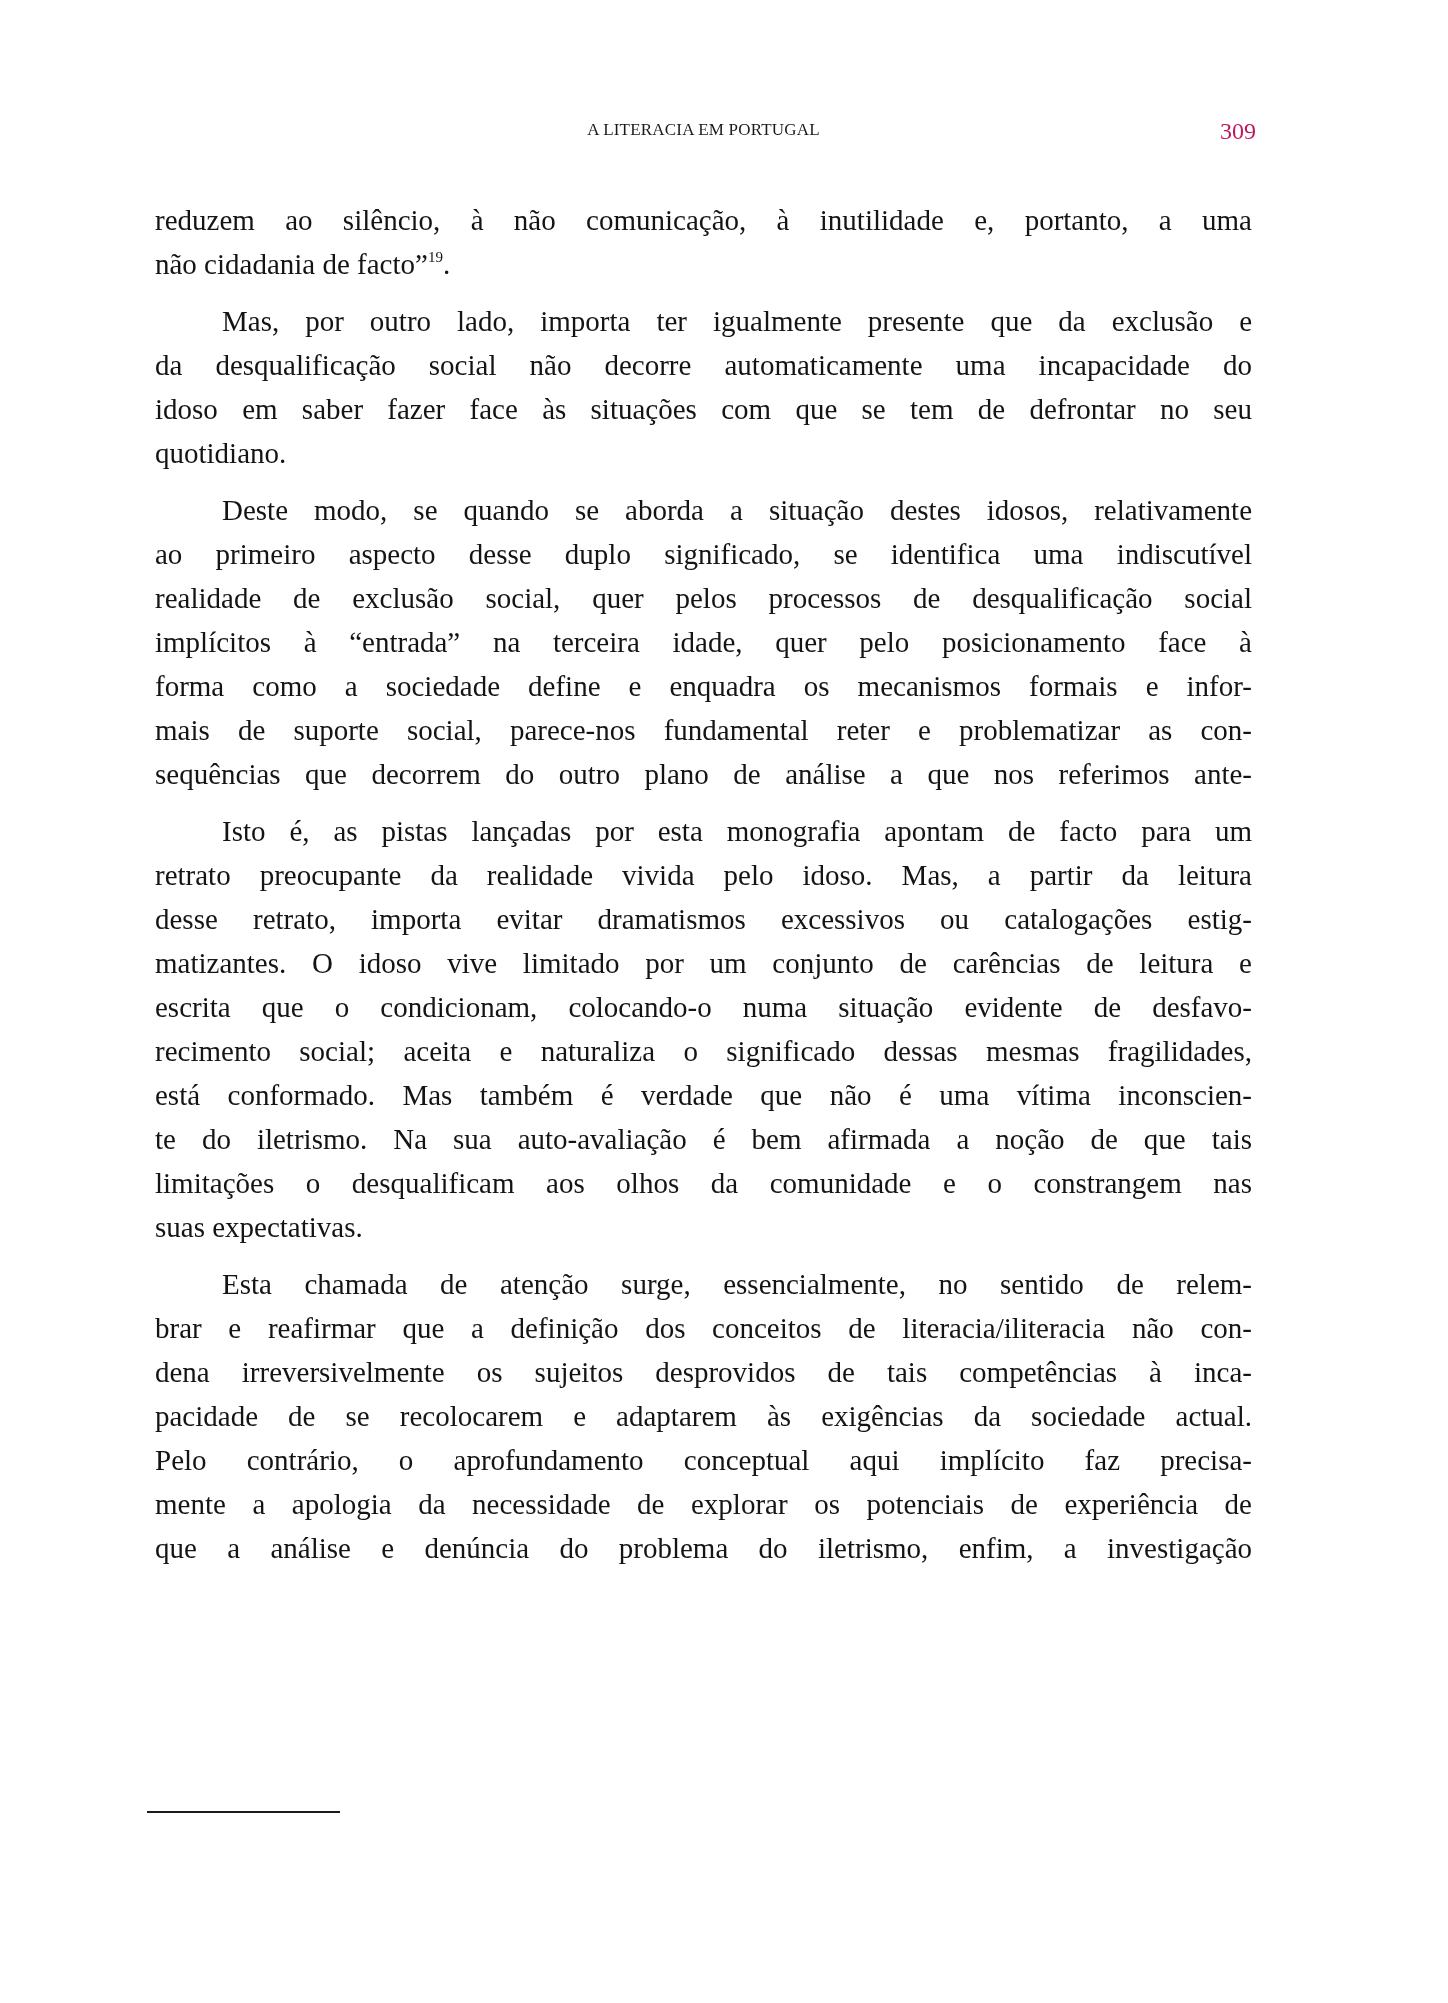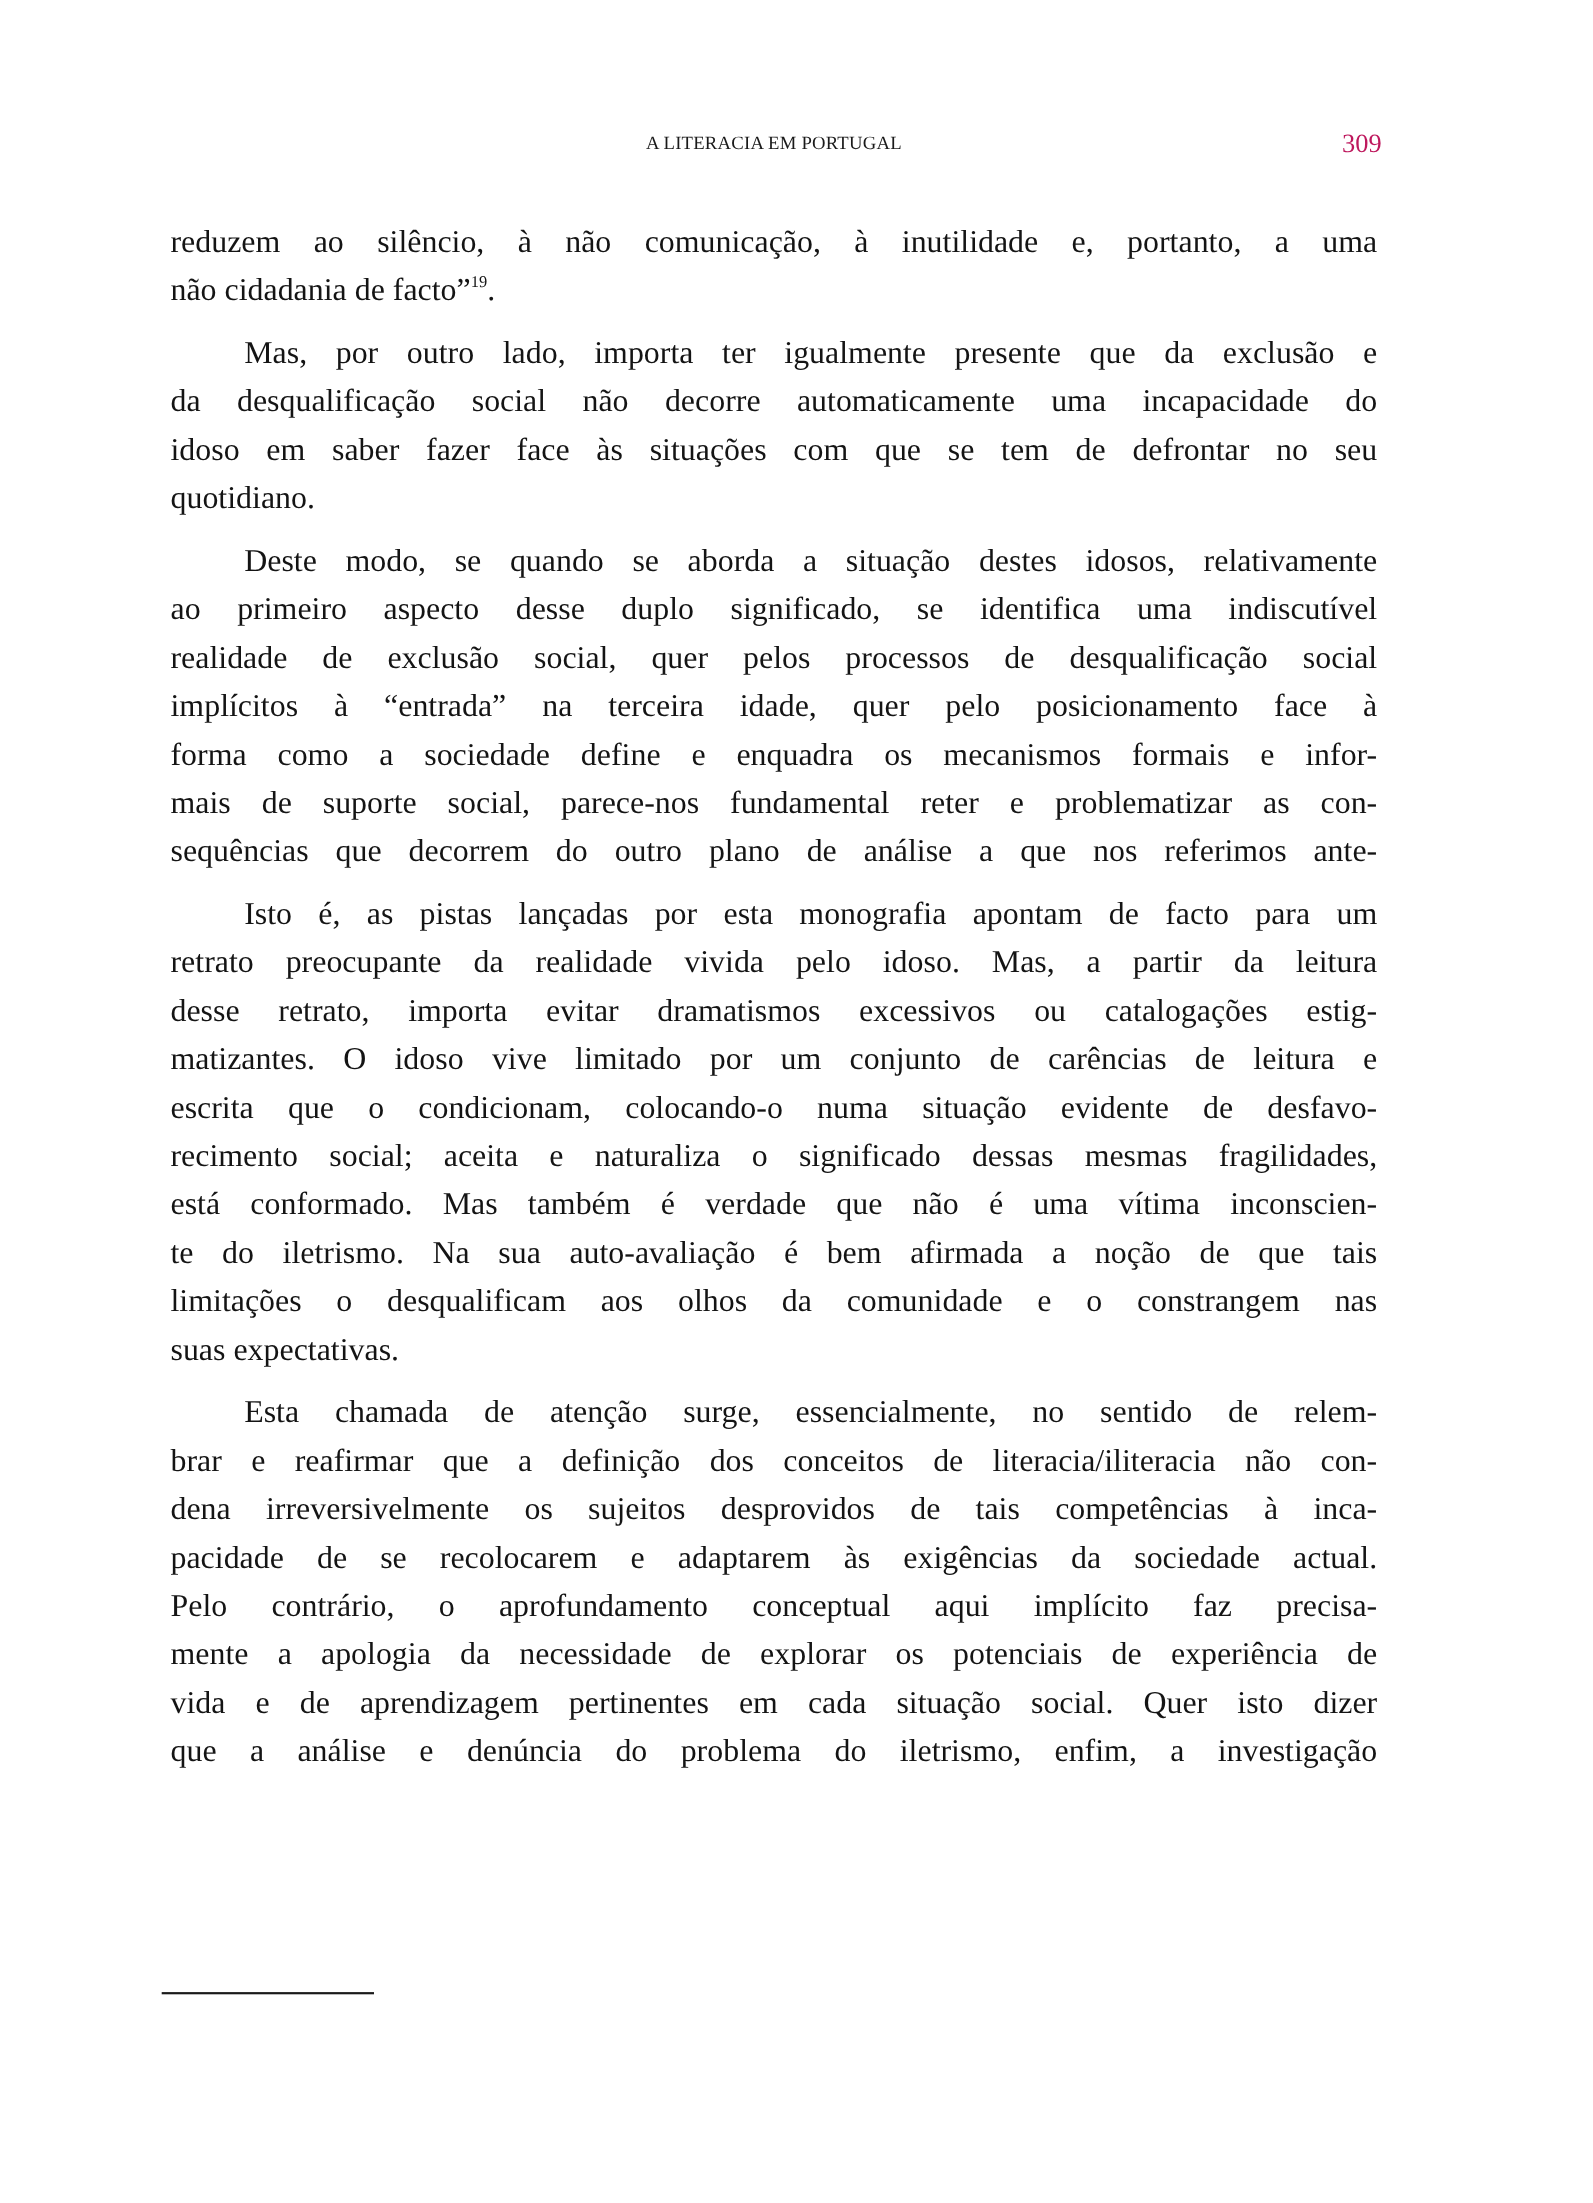--- a/index.html
+++ b/index.html
@@ -155,21 +155,20 @@
       <span class="line last">suas expectativas.</span>
     </div>
 
     <div class="para">
       <span class="line first-indent">Esta chamada de atenção surge, essencialmente, no sentido de relem-</span>
       <span class="line">brar e reafirmar que a definição dos conceitos de literacia/iliteracia não con-</span>
       <span class="line">dena irreversivelmente os sujeitos desprovidos de tais competências à inca-</span>
       <span class="line">pacidade de se recolocarem e adaptarem às exigências da sociedade actual.</span>
       <span class="line">Pelo contrário, o aprofundamento conceptual aqui implícito faz precisa-</span>
       <span class="line">mente a apologia da necessidade de explorar os potenciais de experiência de</span>
-      <span class="line">vida e de aprendizagem pertinentes em cada situação social. Quer isto dizer</span>
       <span class="line">que a análise e denúncia do problema do iletrismo, enfim, a investigação</span>
     </div>
 
   </div>
 
   <div class="footnote-rule"></div>
 
 
 </div>
 

